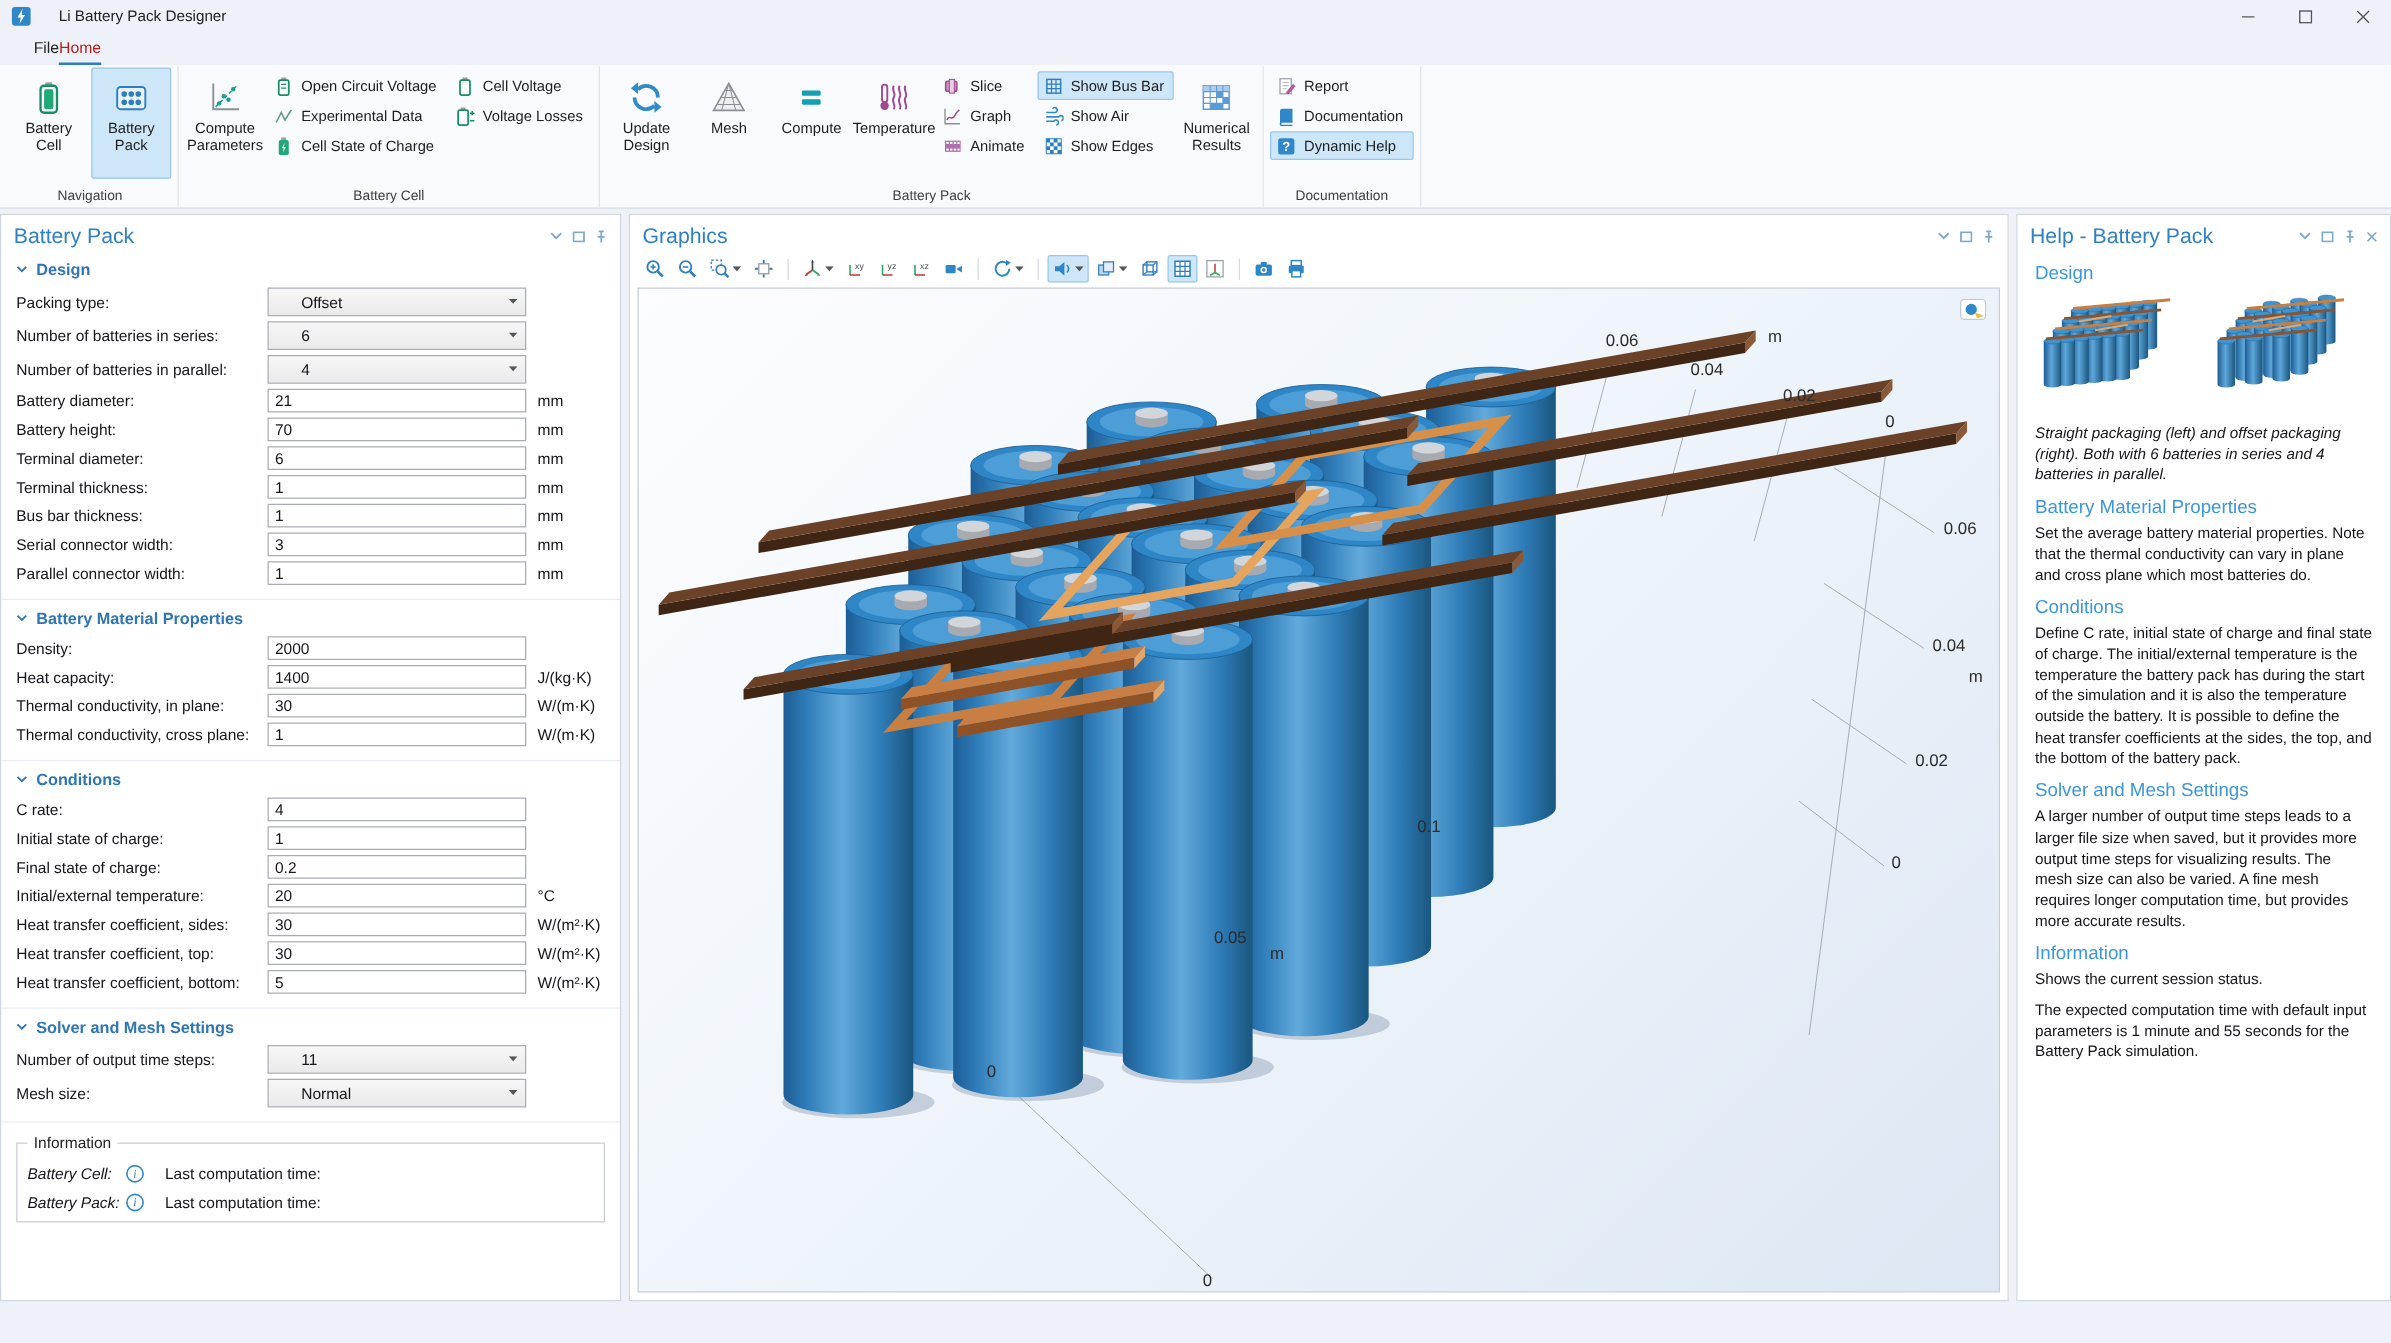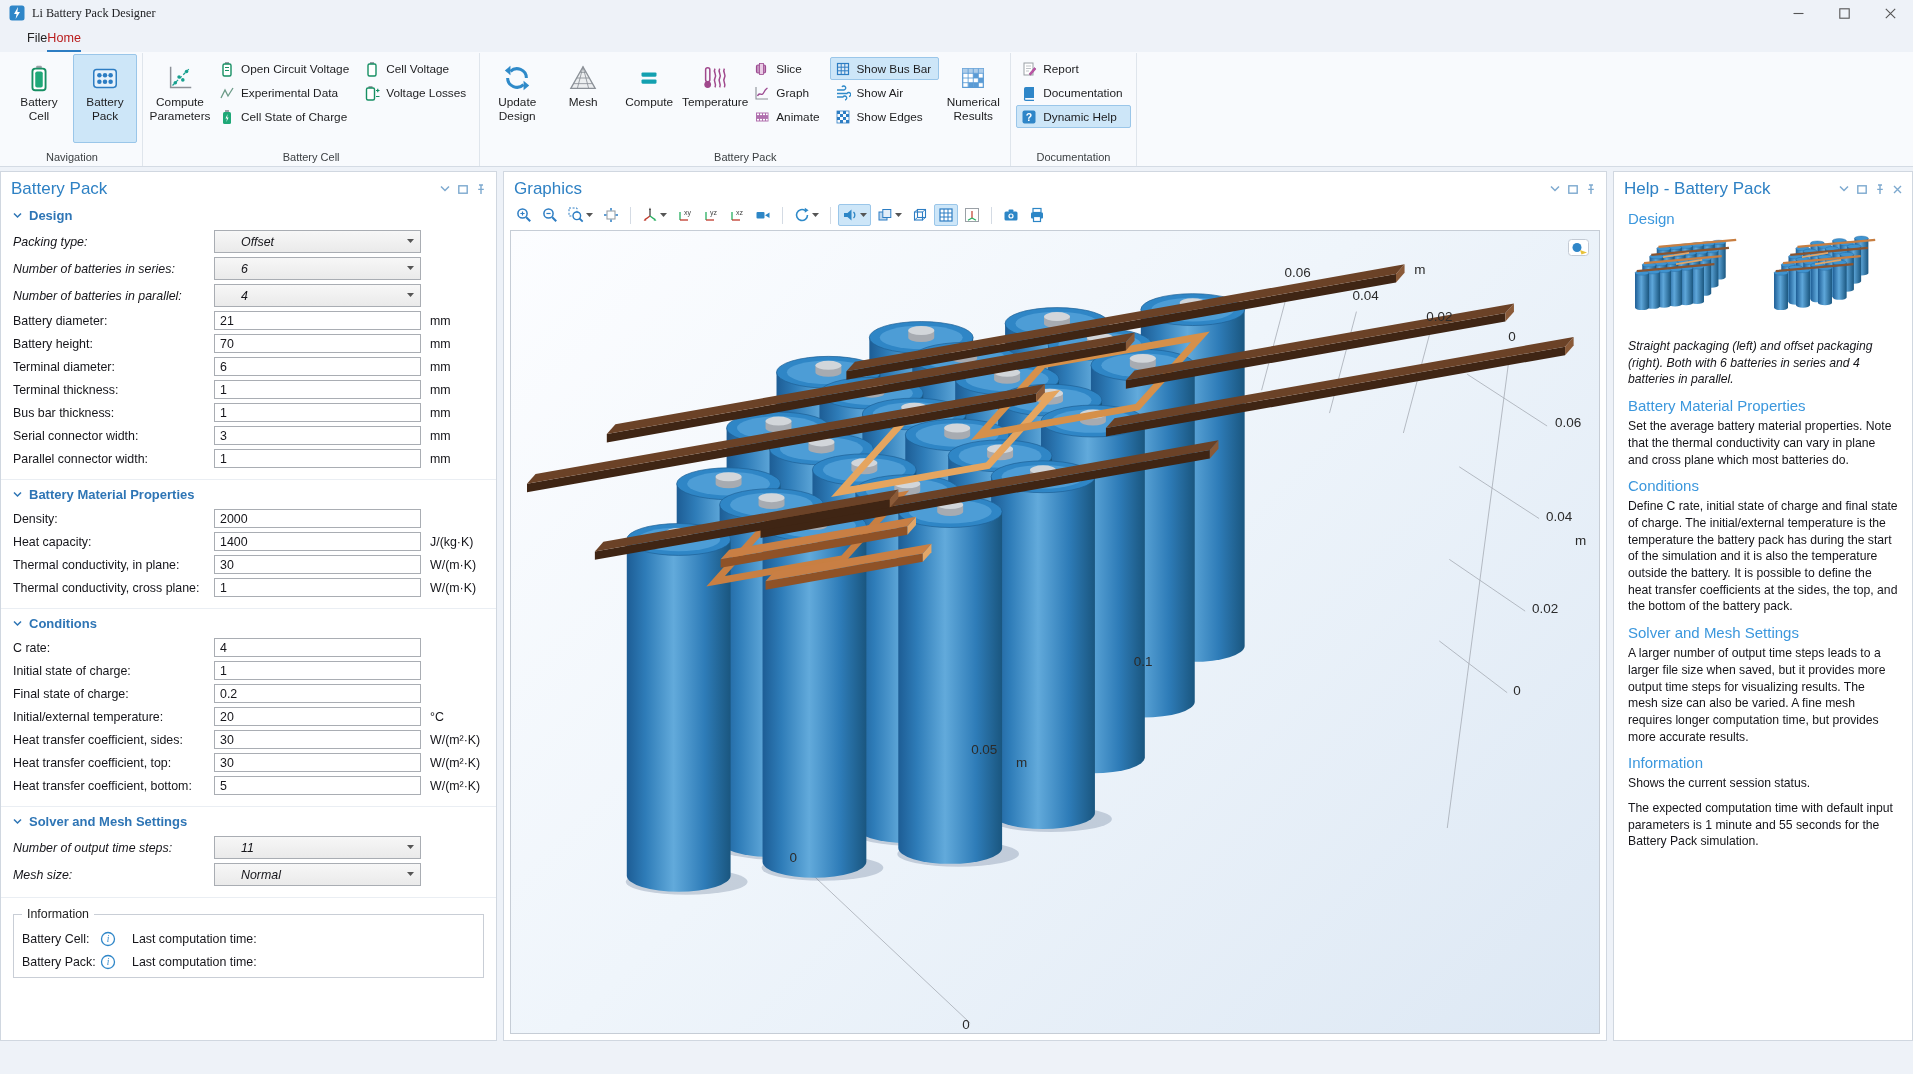--- a/index.html
+++ b/index.html
@@ -1,20 +1,20 @@
 <!DOCTYPE html>
 <html><head>
 <meta charset="utf-8">
 <style>
   html,body{margin:0;padding:0;}
   body{width:1913px;height:1074px;overflow:hidden;background:#eef2f8;
        font-family:"Liberation Sans",sans-serif;color:#15151a;position:relative;}
   svg{display:block;}
   
-  .titlebar{height:26px;display:flex;align-items:center;padding-left:9px;gap:7px;font-family:Liberation Serif, serif;}
+  .titlebar{height:26px;display:flex;align-items:center;padding-left:9px;gap:22px;}
   .app-title{font-size:12.2px;color:#202124;}
   .win-controls{margin-left:auto;display:flex;height:26px;}
   .win-btn{width:46px;display:flex;align-items:center;justify-content:center;}
   
   .menubar{height:26px;display:flex;align-items:flex-end;padding-left:27px;}
   .menu-item{font-size:12.6px;color:#222;padding-bottom:5px;border-bottom:2px solid transparent;}
   .menu-item.active{color:#b91c1c;border-bottom-color:#2d7dc3;}
   
   .ribbon{height:113px;background:#f8fafd;border-bottom:1px solid #d4dbe4;display:flex;padding:1px 0 0 2px;}
   .rgroup{display:flex;flex-direction:column;border-right:1px solid #dfe5ec;padding:1px 5px 0;}
@@ -37,33 +37,33 @@
   .panel-title{font-size:17px;color:#2e81c4;}
   .chrome{display:flex;gap:8px;align-items:center;}
   .chrome span{display:flex;}
   #left-panel{width:497px;}
   #graphics-panel{width:1104px;}
   #help-panel{width:300px;}
   
   .fsection{padding:2px 12px 9px;border-bottom:1px solid #eaeef3;}
   .fsection-head{display:flex;align-items:center;gap:7px;height:25px;color:#2e75b5;font-size:13px;font-weight:700;}
   .frow{display:flex;align-items:center;height:23px;}
-  .frow.is-select{height:27px;font-style:italic;}
+  .frow.is-select{height:27px;}
   .flabel{flex:0 0 201px;font-size:12.4px;}
   .fctrl{width:207px;position:relative;}
   .fin{width:207px;height:19px;border:1px solid #a9adb3;font-size:12.4px;padding:0 5px;
        box-sizing:border-box;font-family:inherit;color:#15151a;background:#fff;}
   .fsel{height:21px;background:linear-gradient(#f7f7f7,#eaeaea);border:1px solid #a9adb3;
         display:flex;align-items:center;padding-left:26px;font-size:12.4px;position:relative;}
   .fsel .selcaret{position:absolute;right:6px;top:8px;}
   .funit{margin-left:9px;font-size:12.4px;}
   .infobox{margin:16px 12px 0;border:1px solid #c9ced6;position:relative;padding:12px 8px 4px;}
   .infobox-legend{position:absolute;top:-8px;left:8px;background:#fff;padding:0 5px;font-size:12.4px;color:#222;}
   .inforow{display:flex;align-items:center;height:23px;font-size:12.4px;}
-  .inforow .ilabel{flex:0 0 78px;}
+  .inforow .ilabel{flex:0 0 78px;font-style:italic;}
   .inforow .iicon{margin:0 16px 0 0;display:flex;}
   
   .gtoolbar{display:flex;align-items:center;gap:2px;padding:2px 8px 0;height:24px;}
   .gtbtn{display:flex;align-items:center;gap:2px;padding:2px 3px;border:1px solid transparent;border-radius:2px;}
   .gtbtn.selected{background:#cde6f8;border-color:#9ac6e9;}
   .gtsep{width:1px;height:17px;background:#d4dbe4;margin:0 5px;}
   .gcanvas{position:absolute;left:6px;right:6px;top:58px;bottom:6px;border:1px solid #c6cdd6;
            background:linear-gradient(135deg,#fcfdff 0%,#eff5fb 45%,#dde8f4 100%);}
   .gcanvas > svg{width:100%;height:100%;}
   .scene-shortcut{position:absolute;top:8px;right:10px;}

